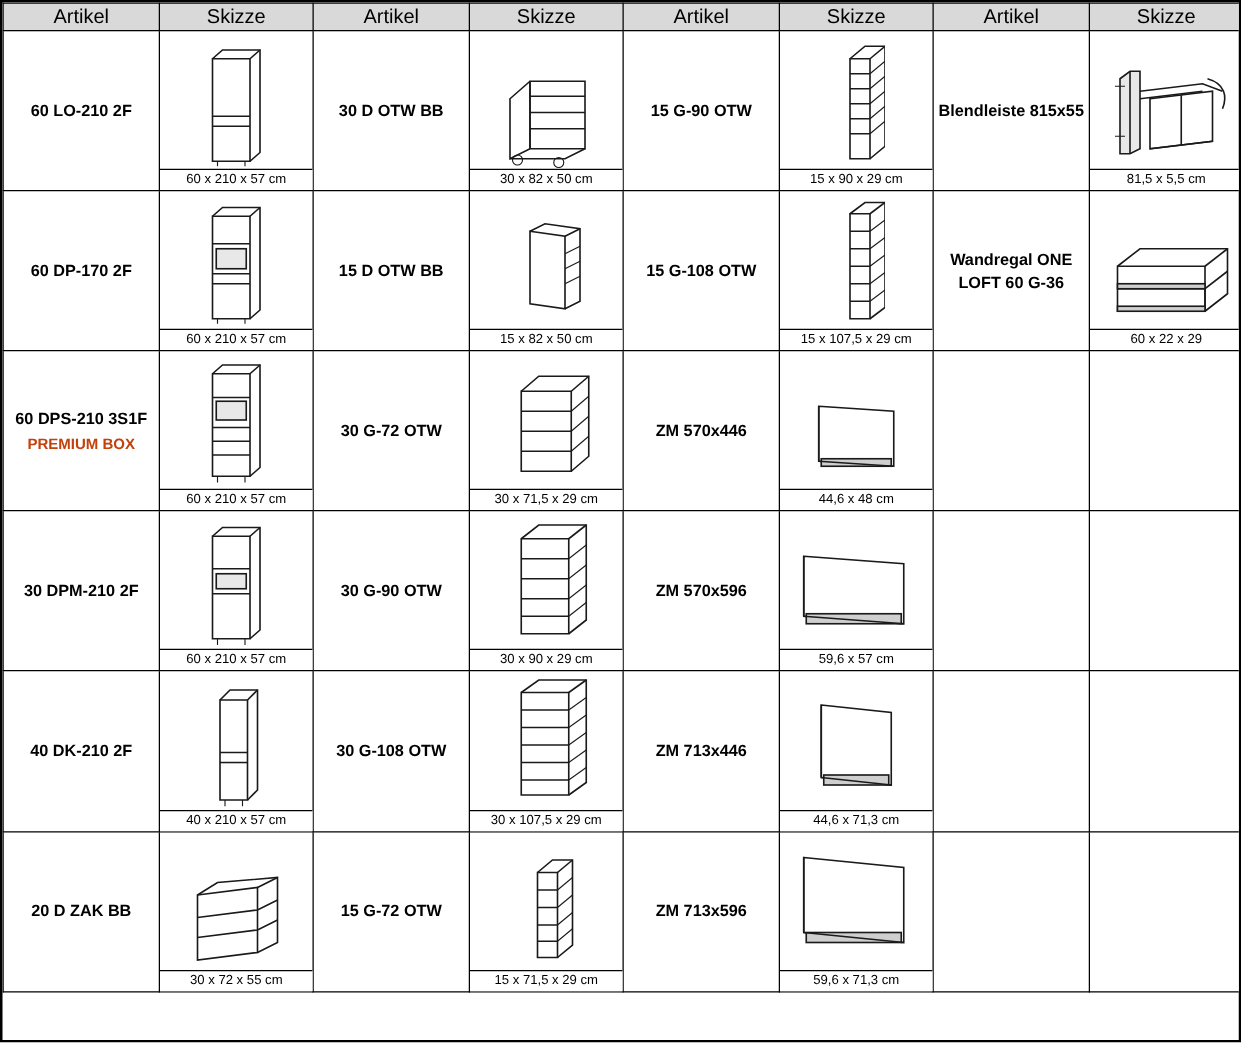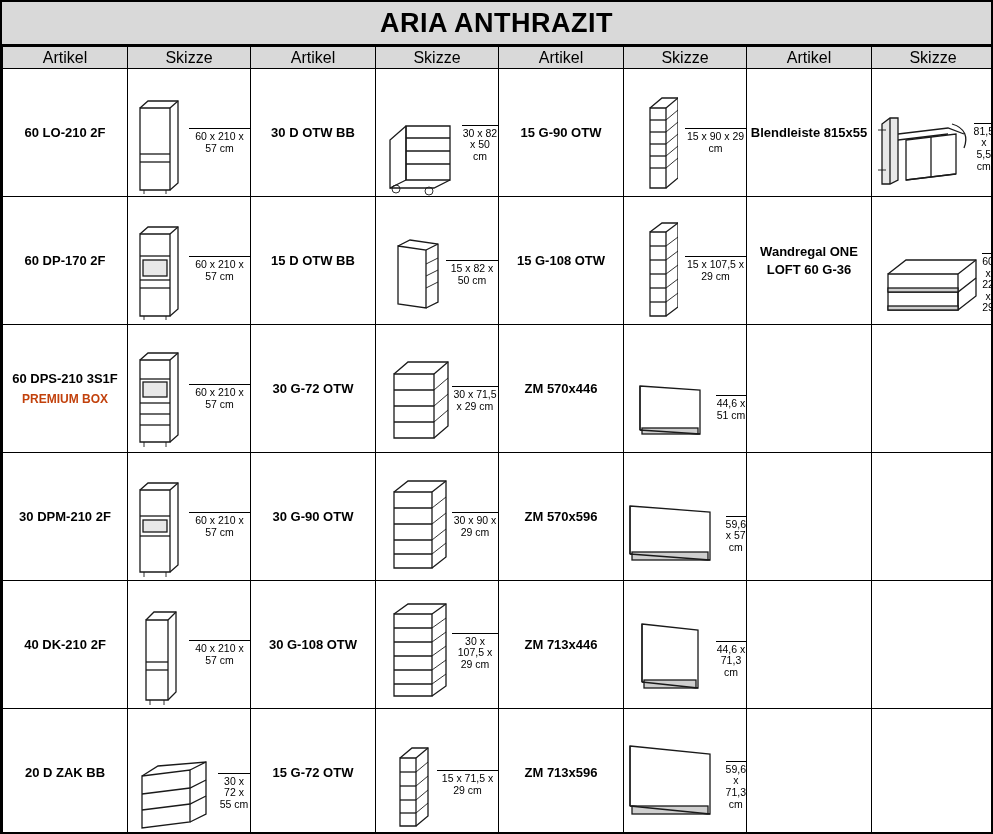--- a/index.html
+++ b/index.html
@@ -70,21 +70,21 @@
     font-weight: bold;
     margin-top: 3px;
   }
   td.ske-cell {
     vertical-align: bottom;
     text-align: center;
     padding: 0;
   }
   .ske-wrap {
     display: flex;
-    flex-direction: row;
+    flex-direction: column;
     align-items: center;
     justify-content: flex-end;
     height: 100%;
     width: 100%;
   }
   .ske-draw {
     flex: 1 1 auto;
     display: flex;
     align-items: center;
     justify-content: center;
@@ -107,23 +107,20 @@
   .ln-t { stroke: #1a1a1a; fill: none; stroke-width: 0.9; }
   .fillgrey { fill: #e8e8e8; stroke: #1a1a1a; stroke-width: 1.3; }
   .filldark { fill: #cfcfcf; stroke: #1a1a1a; stroke-width: 1.3; }
   .fillwhite { fill: #ffffff; stroke: #1a1a1a; stroke-width: 1.3; }
 </style>
 </head>
 <body>
 
 <div id="sheet">
 
-  <div class="title-bar">
-    <span class="title">ARIA ANTHRAZIT</span>
-  </div>
 
   <table class="grid">
     <colgroup>
       <col class="c-art">
         <col class="c-ske">
       <col class="c-art">
         <col class="c-ske">
       <col class="c-art">
         <col class="c-ske">
       <col class="c-art">
@@ -379,21 +376,21 @@
         <td class="ske-cell">
           <div class="ske-wrap">
             <div class="ske-draw">
               <svg width="92" height="82" viewBox="0 0 92 82">
                 <polygon class="fillwhite" points="16,16 76,20 76,64 16,60"></polygon>
                 <line class="ln" x1="16" y1="16" x2="16" y2="60"></line>
                 <rect class="filldark" x="18" y="58" width="56" height="6"></rect>
                 <line class="ln" x1="16" y1="60" x2="76" y2="64"></line>
               </svg>
             </div>
-            <div class="dim">44,6 x 51 cm</div>
+            <div class="dim">44,6 x 48 cm</div>
           </div>
         </td>
 
         <td class="empty-cell"></td>
         <td class="empty-cell"></td>
       </tr>
 
       <tr class="body-row" style="height:128px;">
         <td class="art-cell">
           <span>30 DPM-210 2F</span>

